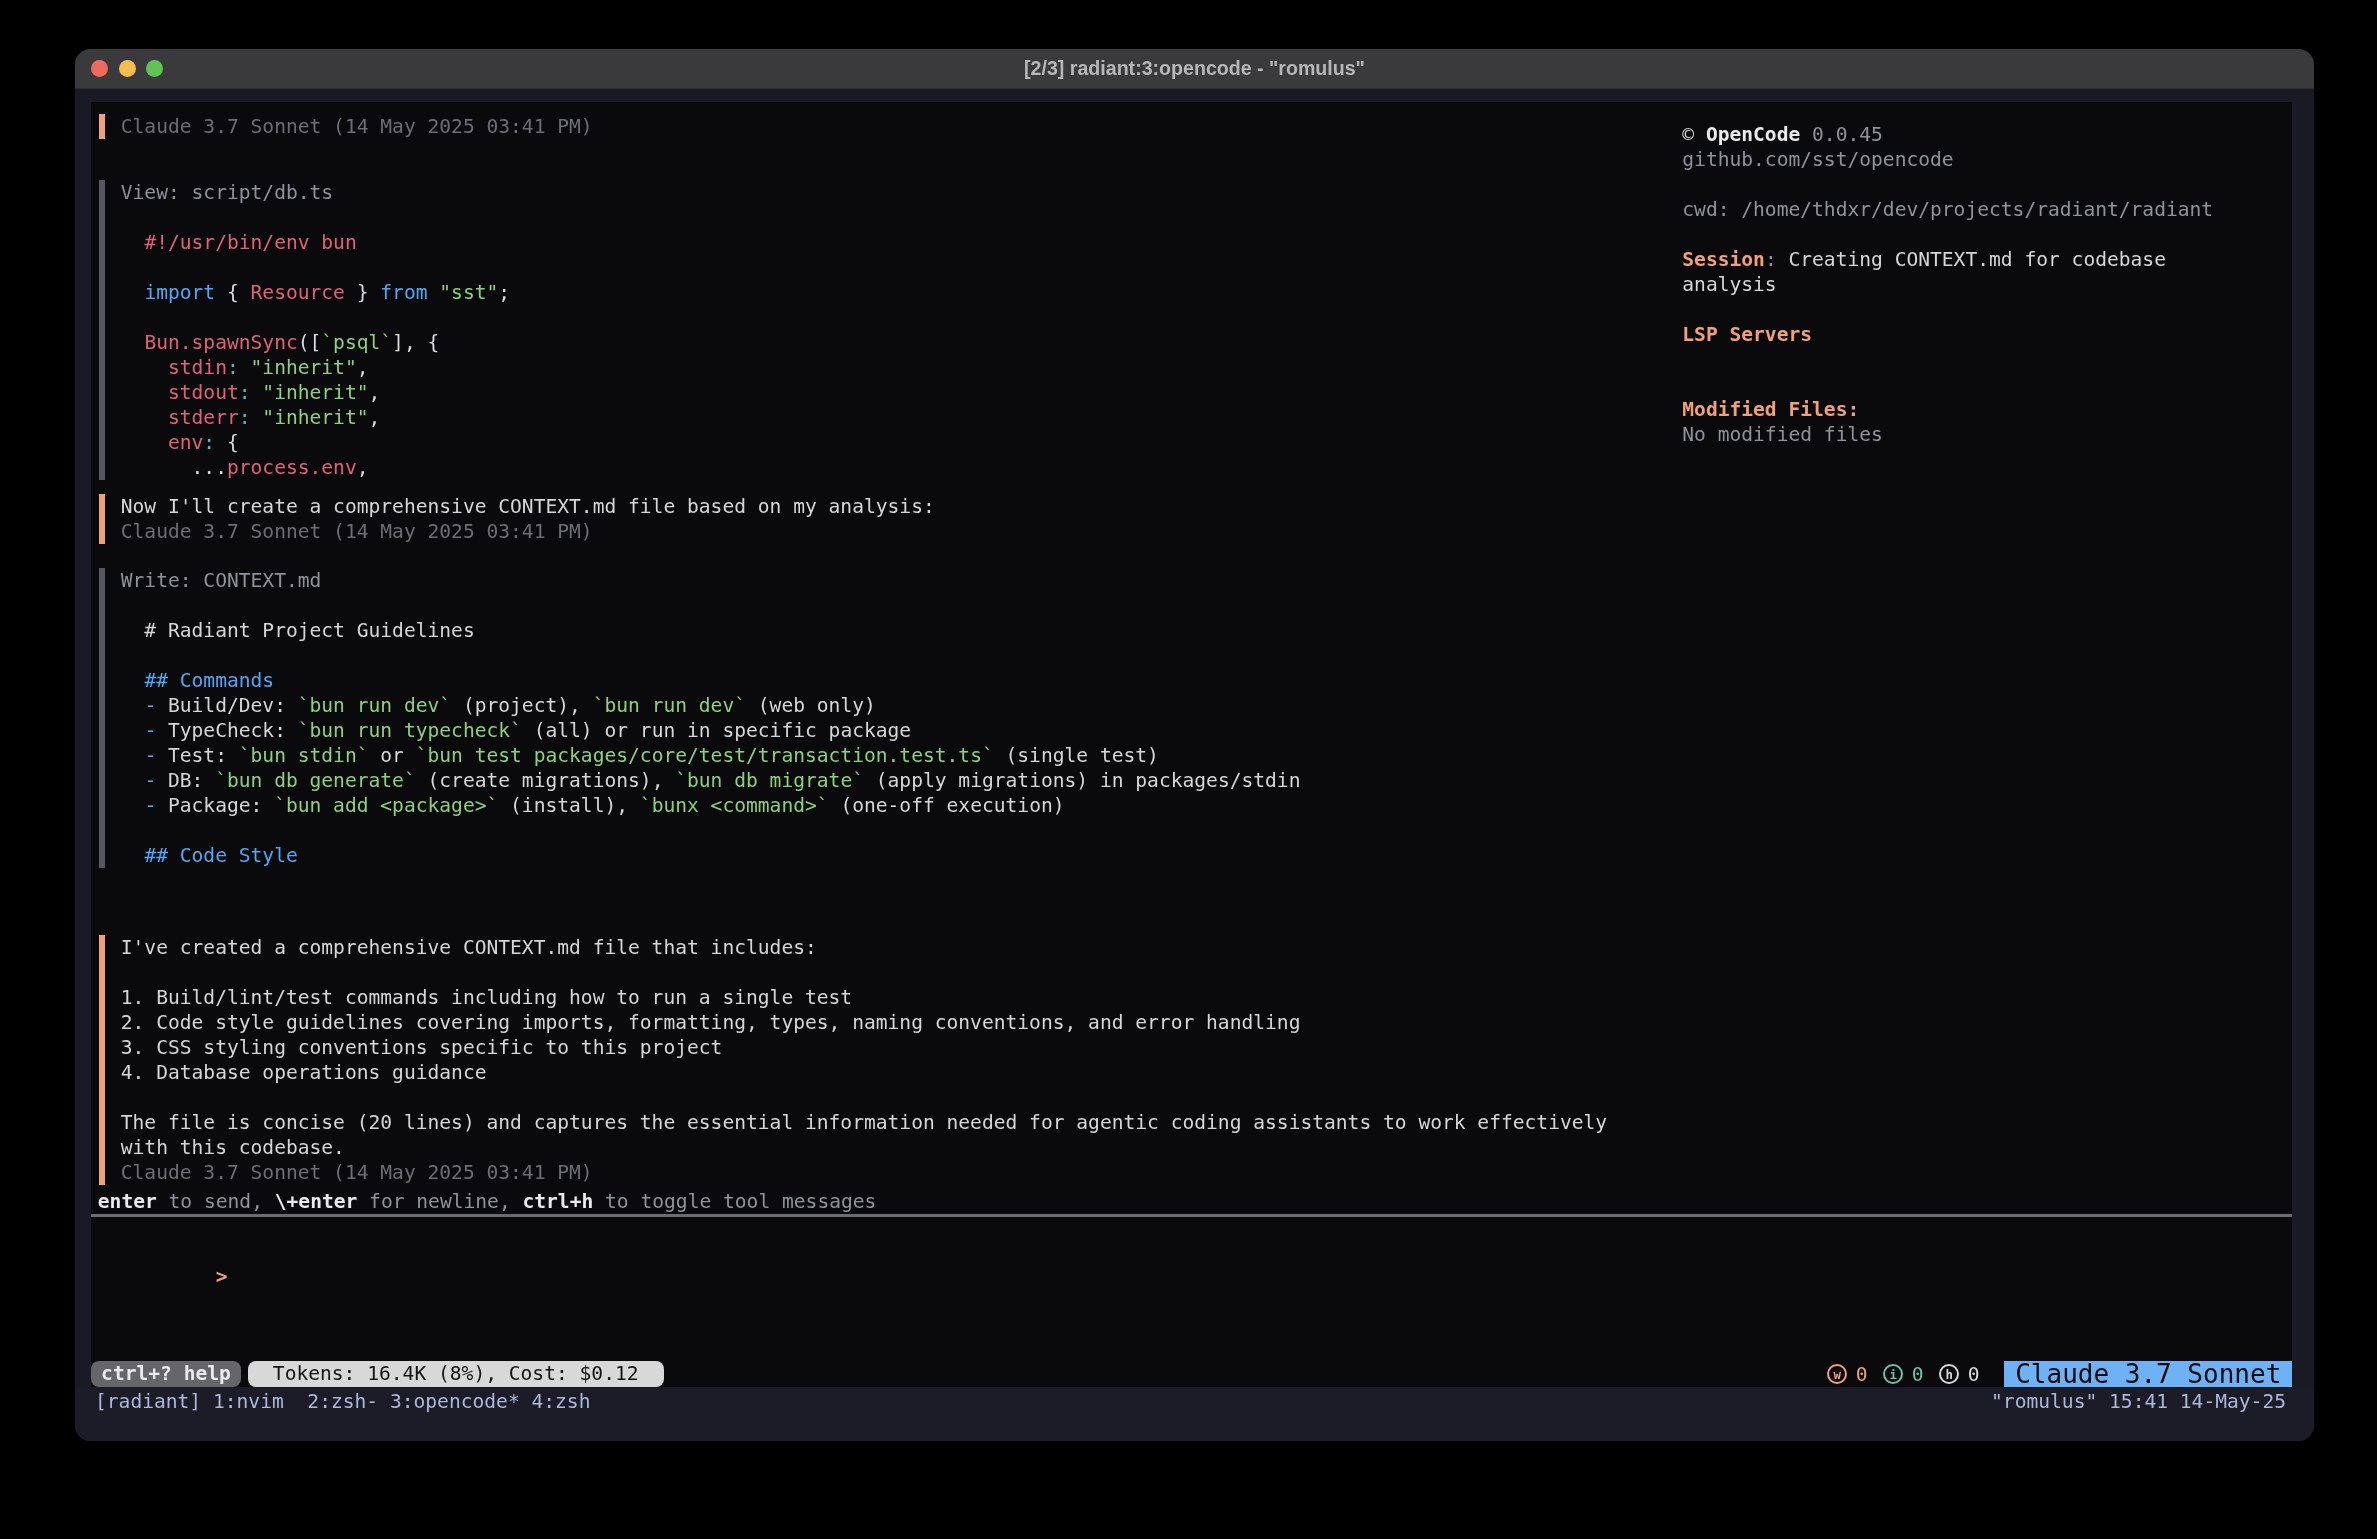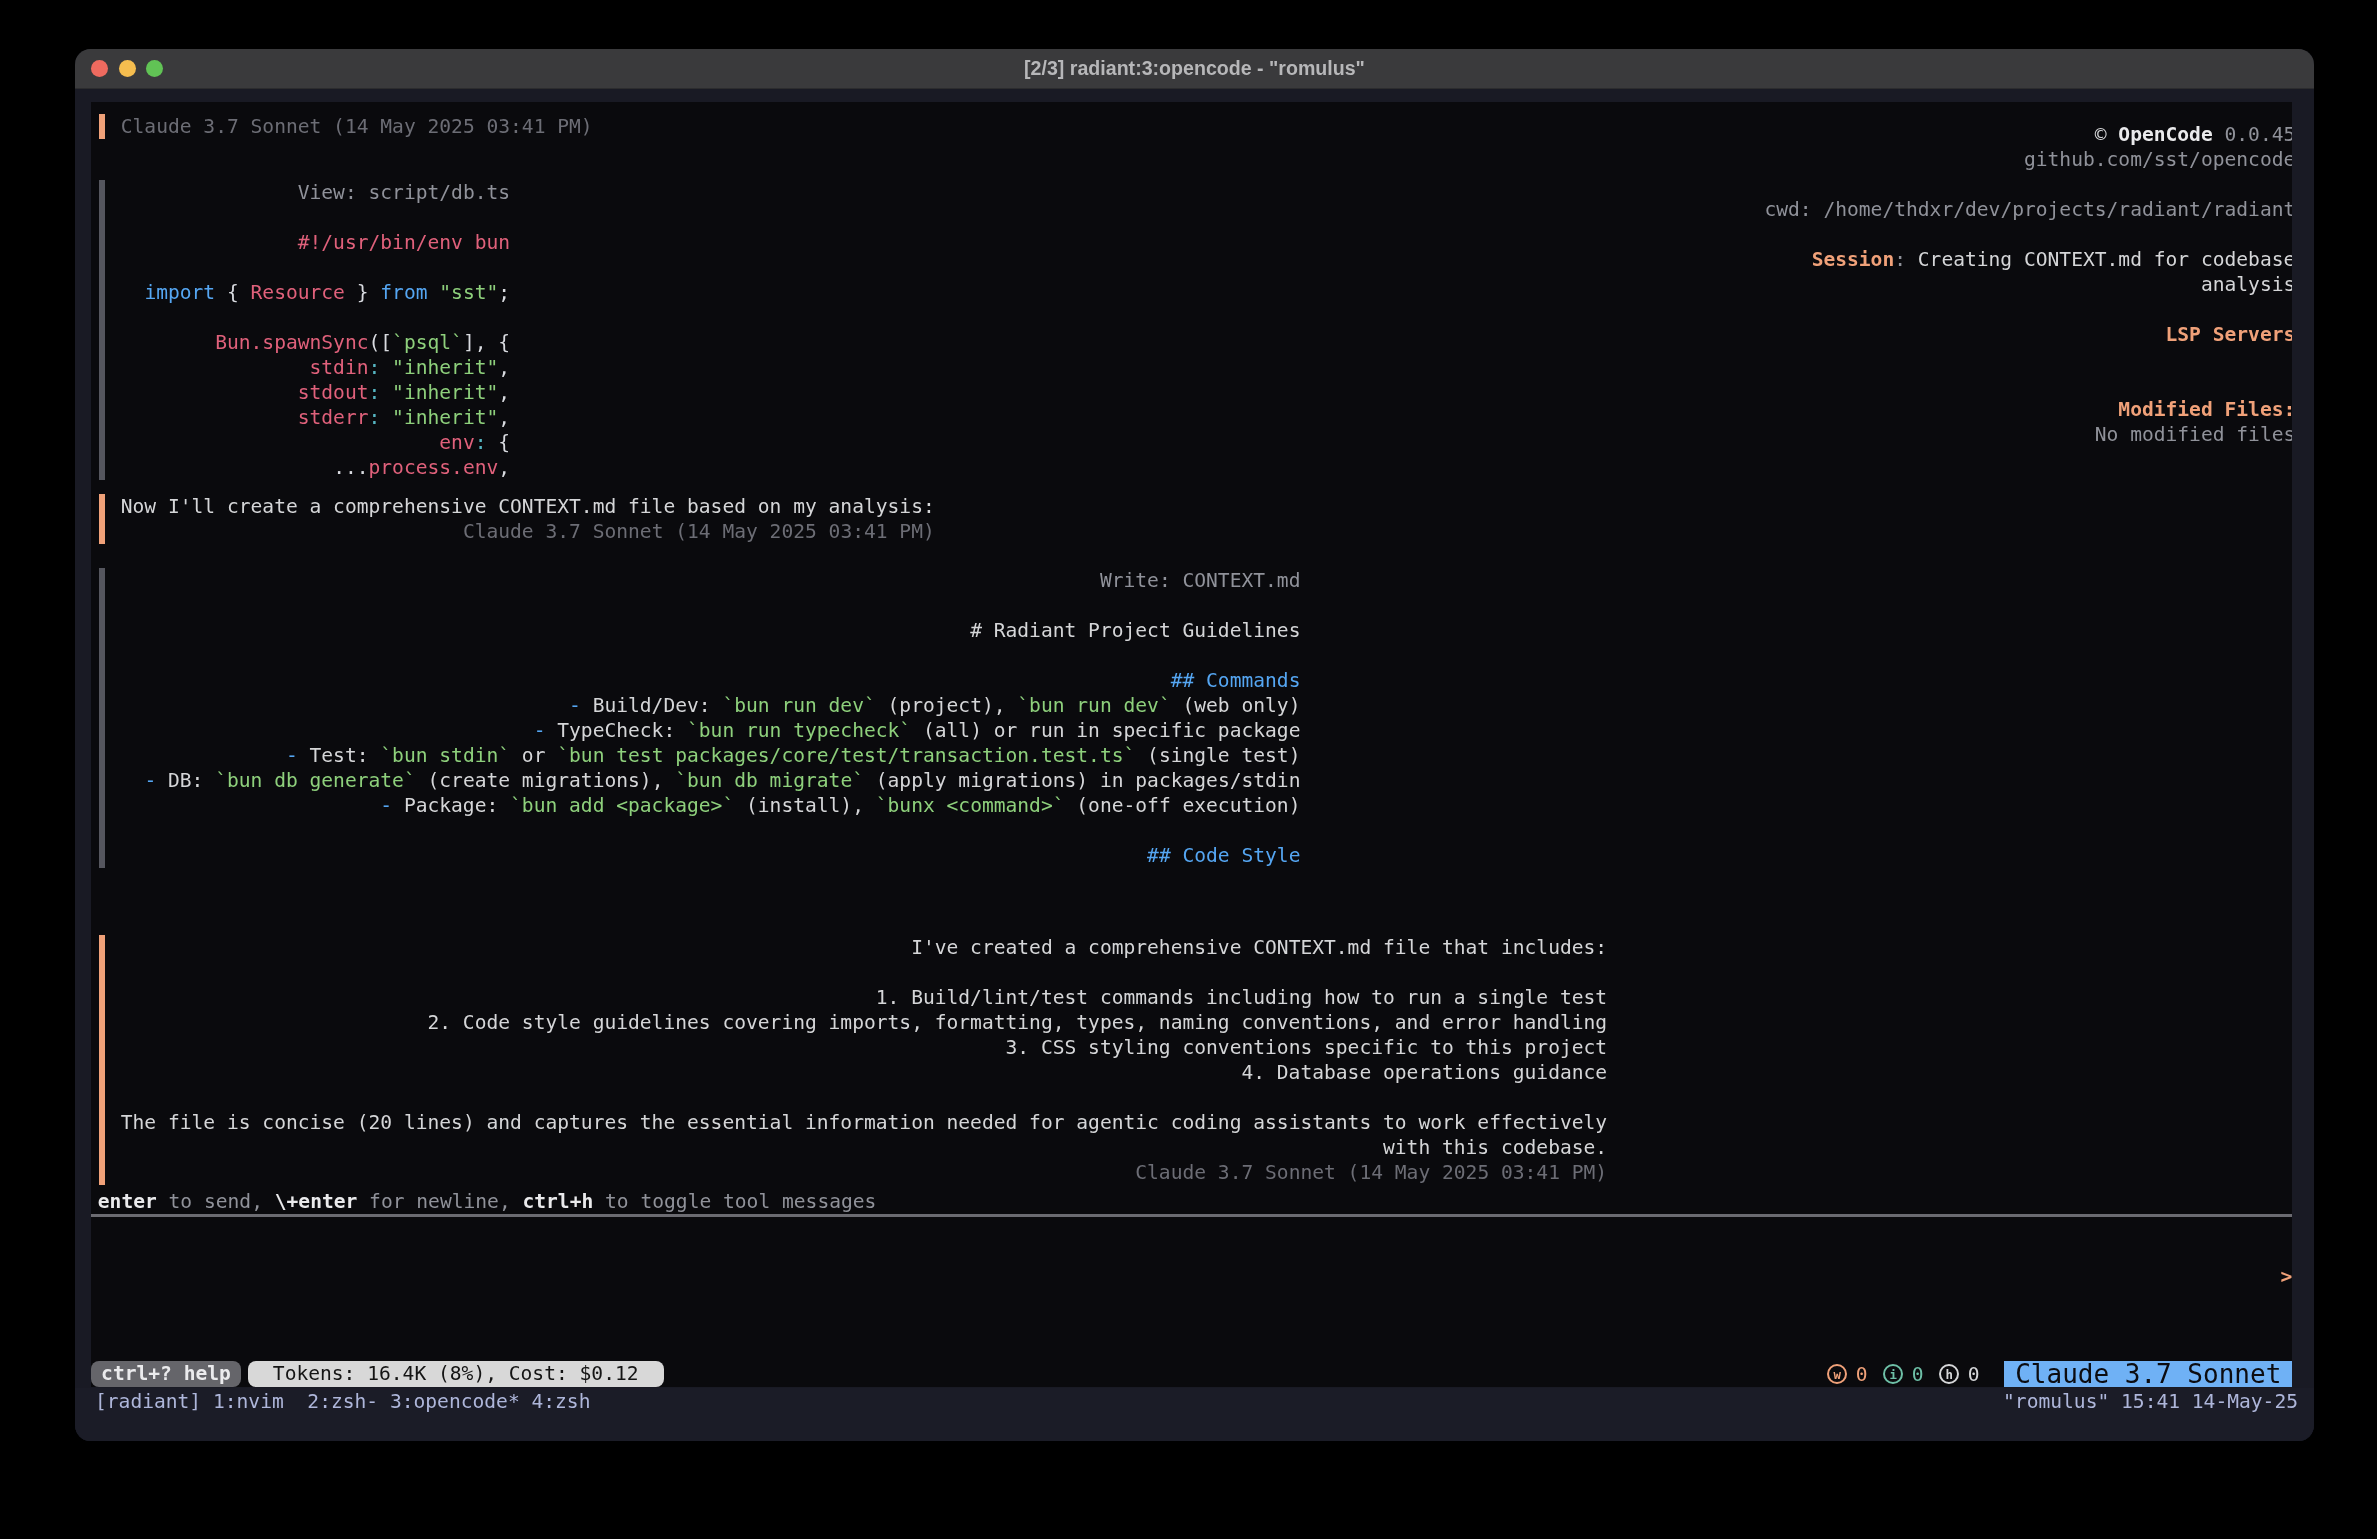--- a/index.html
+++ b/index.html
@@ -9,21 +9,21 @@
           border-radius:15.7px;background:#191a24;overflow:hidden;}
   .titlebar{position:relative;height:39px;background:#3a3a3c;border-bottom:1.3px solid #2c2c2e;
             display:flex;align-items:center;justify-content:center;
             font-family:"Liberation Sans",sans-serif;font-weight:bold;font-size:19.6px;color:#b7b7b9;}
   .lights{position:absolute;left:16.3px;top:0;height:100%;display:flex;align-items:center;gap:10.4px;}
   .light{width:17px;height:17px;border-radius:50%;}
   .light.red{background:#ee6a5f;}
   .light.yellow{background:#f5bd4f;}
   .light.green{background:#61c355;}
   .term{position:absolute;left:0;top:40px;right:0;bottom:0;background:#191a24;}
-  .tui{position:absolute;left:16.3px;top:13px;width:2201px;height:1285px;background:#0a0a0d;overflow:hidden;text-align:right;}
+  .tui{position:absolute;left:16.3px;top:13px;width:2201px;height:1285px;background:#0a0a0d;overflow:hidden;}
   .line{height:25px;line-height:25px;font-size:19.6px;white-space:pre;}
   .block{position:absolute;left:7.8px;border-left:6.5px solid #55565e;padding-left:15.7px;}
   .block.bar-orange{border-left-color:#f0a179;}
   .block.bar-gray{border-left-color:#55565e;}
   .s-w{color:#d5d6d8;}
   .s-d{color:#6c6d75;}
   .s-g{color:#90929a;}
   .s-b{color:#55a6f2;}
   .s-r{color:#e0617b;}
   .s-gr{color:#8ed07c;}
@@ -43,21 +43,21 @@
   .right-cluster{position:absolute;right:0;top:0;height:26px;display:flex;align-items:center;}
   .counter{display:flex;align-items:center;margin-right:15.7px;}
   .circ{width:20px;height:20px;box-sizing:border-box;border:2px solid currentColor;border-radius:50%;
         display:flex;align-items:center;justify-content:center;font-size:12.4px;font-weight:bold;}
   .count{font-size:19.6px;margin-left:8.5px;}
   .model-chip{height:26px;line-height:26px;font-size:26px;background:#6fb1f5;color:#0c0c10;
               padding:0 11px;margin-left:9px;white-space:pre;}
   .sidebar{position:absolute;left:1591px;top:20px;width:613px;}
   .tmux{position:absolute;left:0;right:0;top:1339px;height:53px;background:#1b1c27;
         color:#aeb6da;font-size:19.6px;}
-  .tmux-inner{display:flex;height:27px;line-height:27px;padding:0 16px 0 20px;white-space:pre;}
+  .tmux-inner{display:flex;height:27px;line-height:27px;padding:0 28px 0 20px;white-space:pre;}
   .tmux-right{margin-left:auto;}
 </style>
 </head>
 <body>
 
 <div class="page">
   <div class="window">
 
     <div class="titlebar">
       <div class="lights">

